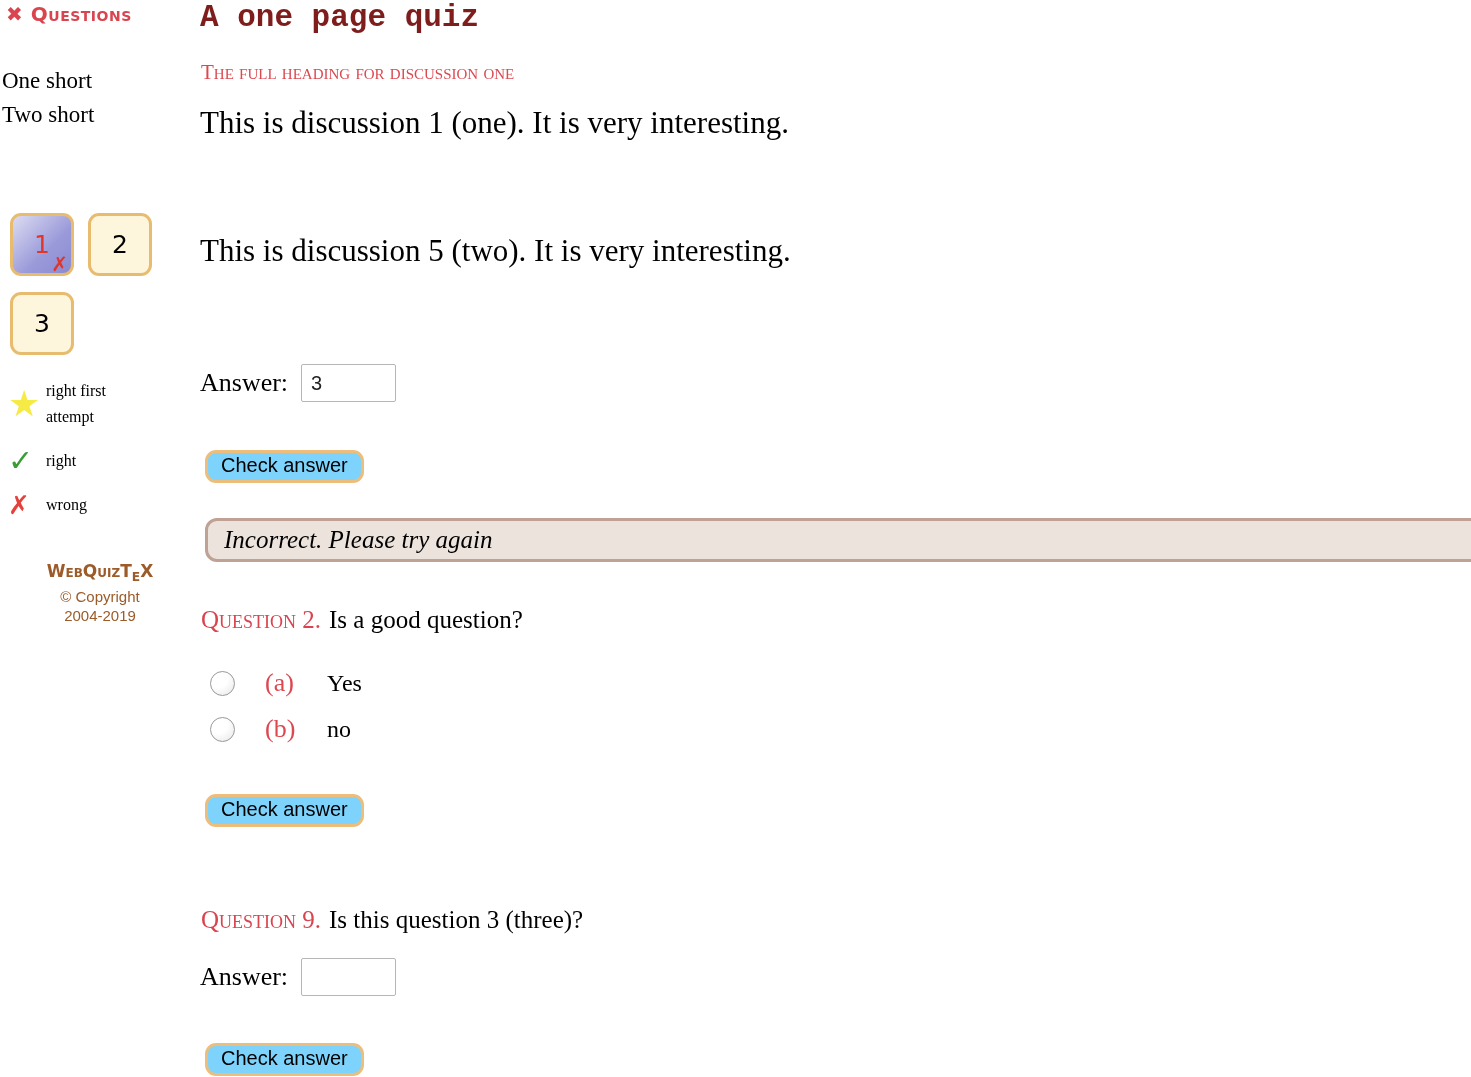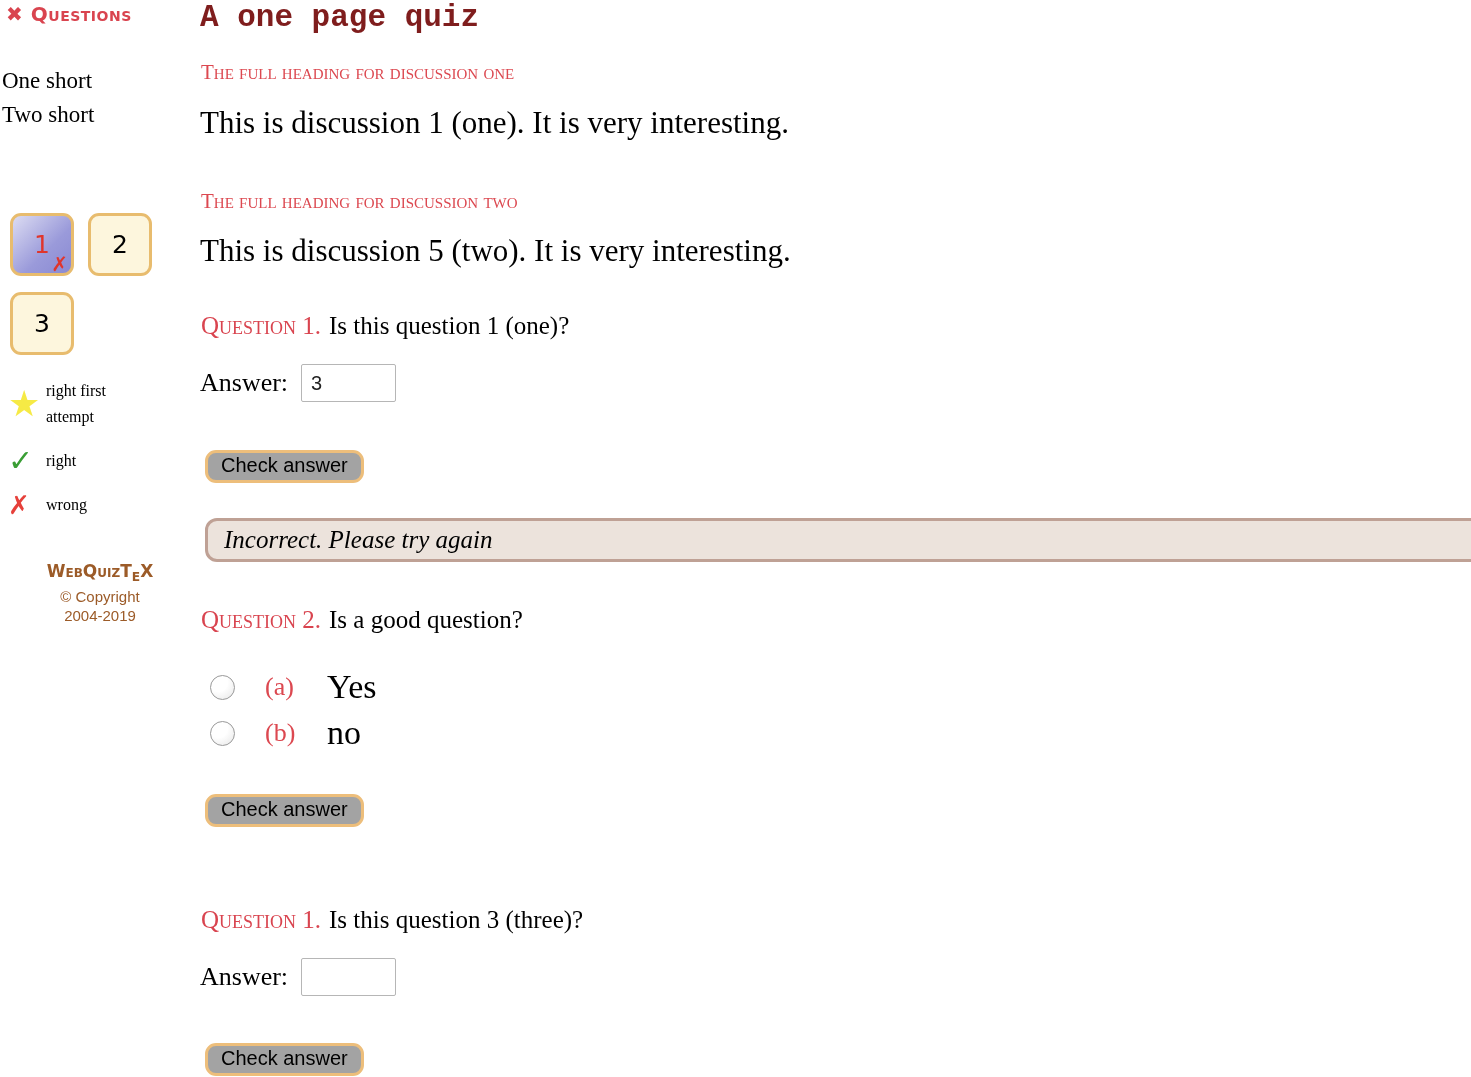--- a/index.html
+++ b/index.html
@@ -100,21 +100,21 @@
   .answer-label { font-size: 26px; color: #000; }
   .answer-input {
     margin-left: 13px;
     width: 95px; height: 38px;
     border: 1px solid #b6b6b6; border-radius: 2px;
     font-family: "Liberation Sans", sans-serif; font-size: 20px;
     padding-left: 9px; color: #222; background: #fff;
   }
   .check-btn {
     position: absolute; left: 5px;
-    background: #a3a3a3;
+    background: #7dd3fc;
     border: 3px solid #edbe7b;
     border-radius: 11px;
     font-family: "Liberation Sans", sans-serif;
     font-size: 20px; color: #000;
     padding: 1px 13px 3px 13px;
     cursor: pointer;
   }
   #alert-box {
     position: absolute; left: 5px; top: 518px;
     width: 1281px; height: 44px;
@@ -127,21 +127,21 @@
   }
   .opt-row { position: absolute; display: flex; align-items: center; }
   .radio {
     width: 25px; height: 25px; border-radius: 50%;
     border: 1px solid #999;
     background: radial-gradient(circle at 32% 28%, #ffffff 40%, #e6e6e6 100%);
     cursor: pointer;
     flex: 0 0 25px;
   }
   .opt-key { color: #dc4850; font-size: 26px; margin-left: 30px; width: 62px; }
-  .opt-label { color: #000; font-size: 34px; }
+  .opt-label { color: #000; font-size: 24px; }
 </style>
 </head>
 <body>
 
 <div id="sidebar-header">
   <span class="x-icon">✖</span>
   <span class="hdr-label">Questions</span>
 </div>
 
 <nav id="side-links">
@@ -183,26 +183,22 @@
   <div>2004-2019</div>
 </div>
 
 <div id="main">
 
   <h1 id="page-title">A one page quiz</h1>
 
   <h2 class="disc-heading" style="top:60px;">The full heading for discussion one</h2>
   <p class="disc-text" style="top:105px;">This is discussion 1 (one). It is very interesting.</p>
 
-  <h2 class="disc-heading" style="top:189px;">The full heading for discussion two</h2>
   <p class="disc-text" style="top:233px;">This is discussion 5 (two). It is very interesting.</p>
 
-  <div class="q-line" style="top:312px;">
-    <span class="q-label">Question 1.</span><span class="q-text">Is this question 1 (one)?</span>
-  </div>
   <div class="answer-row" style="top:364px;">
     <span class="answer-label">Answer:</span>
     <input class="answer-input" type="text" value="3" style="">
   </div>
   <button class="check-btn" style="top:450px;">Check answer</button>
   <div id="alert-box">Incorrect. Please try again</div>
 
   <div class="q-line" style="top:606px;">
     <span class="q-label">Question 2.</span><span class="q-text">Is a good question?</span>
   </div>
@@ -212,21 +208,21 @@
     <span class="opt-label">Yes</span>
   </div>
   <div class="opt-row" style="top:714px; left:10px;">
     <span class="radio"></span>
     <span class="opt-key">(b)</span>
     <span class="opt-label">no</span>
   </div>
   <button class="check-btn" style="top:794px;">Check answer</button>
 
   <div class="q-line" style="top:906px;">
-    <span class="q-label">Question 1.</span><span class="q-text">Is this question 3 (three)?</span>
+    <span class="q-label">Question 9.</span><span class="q-text">Is this question 3 (three)?</span>
   </div>
   <div class="answer-row" style="top:958px;">
     <span class="answer-label">Answer:</span>
     <input class="answer-input" type="text" value="" style="">
   </div>
   <button class="check-btn" style="top:1043px;">Check answer</button>
 
 </div>
 
 </body></html>

